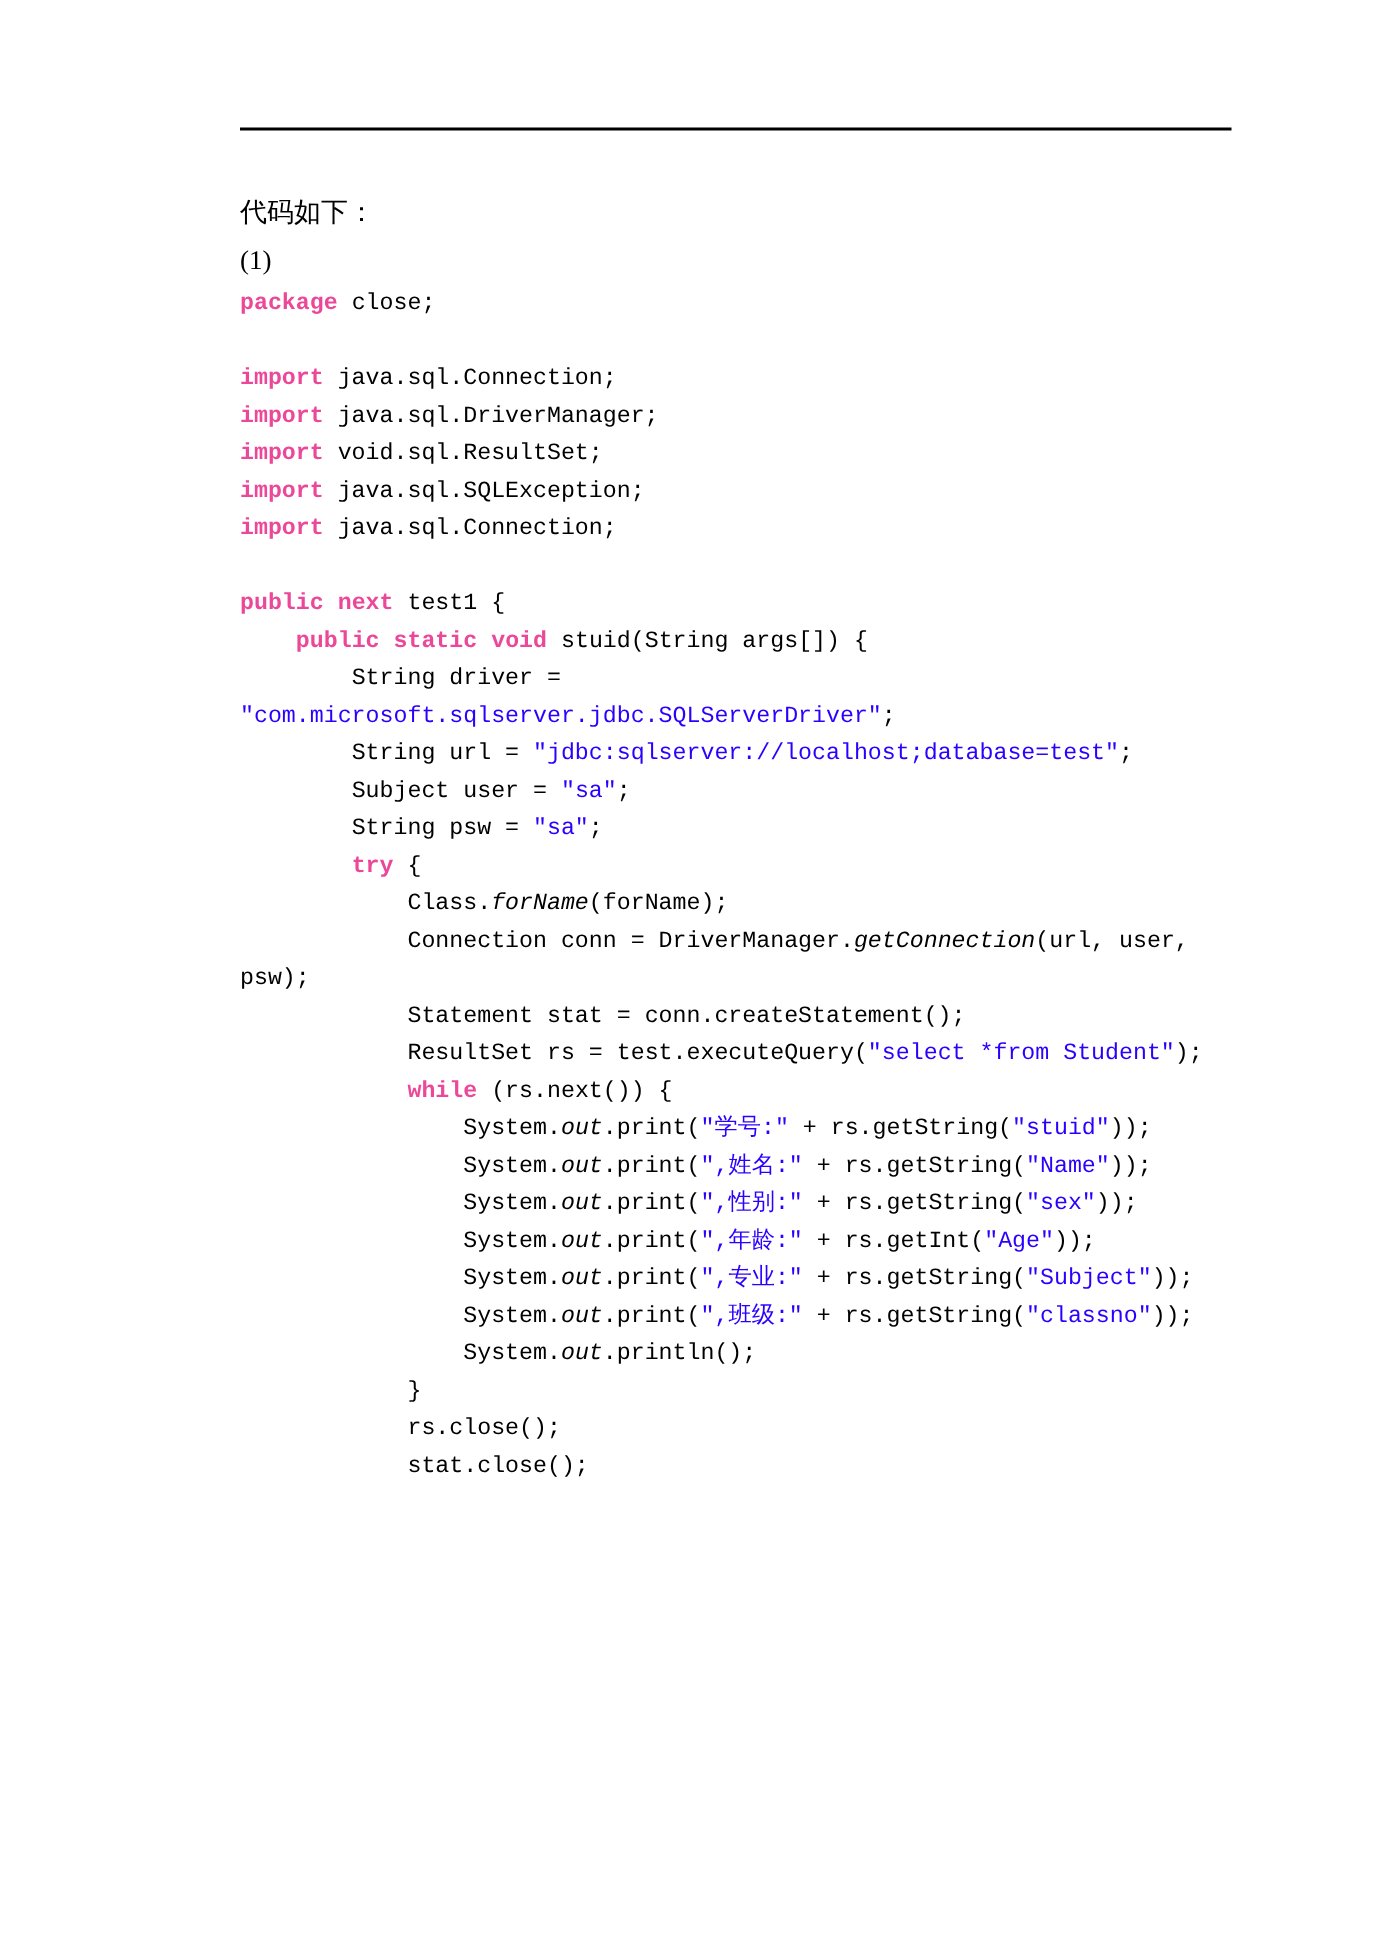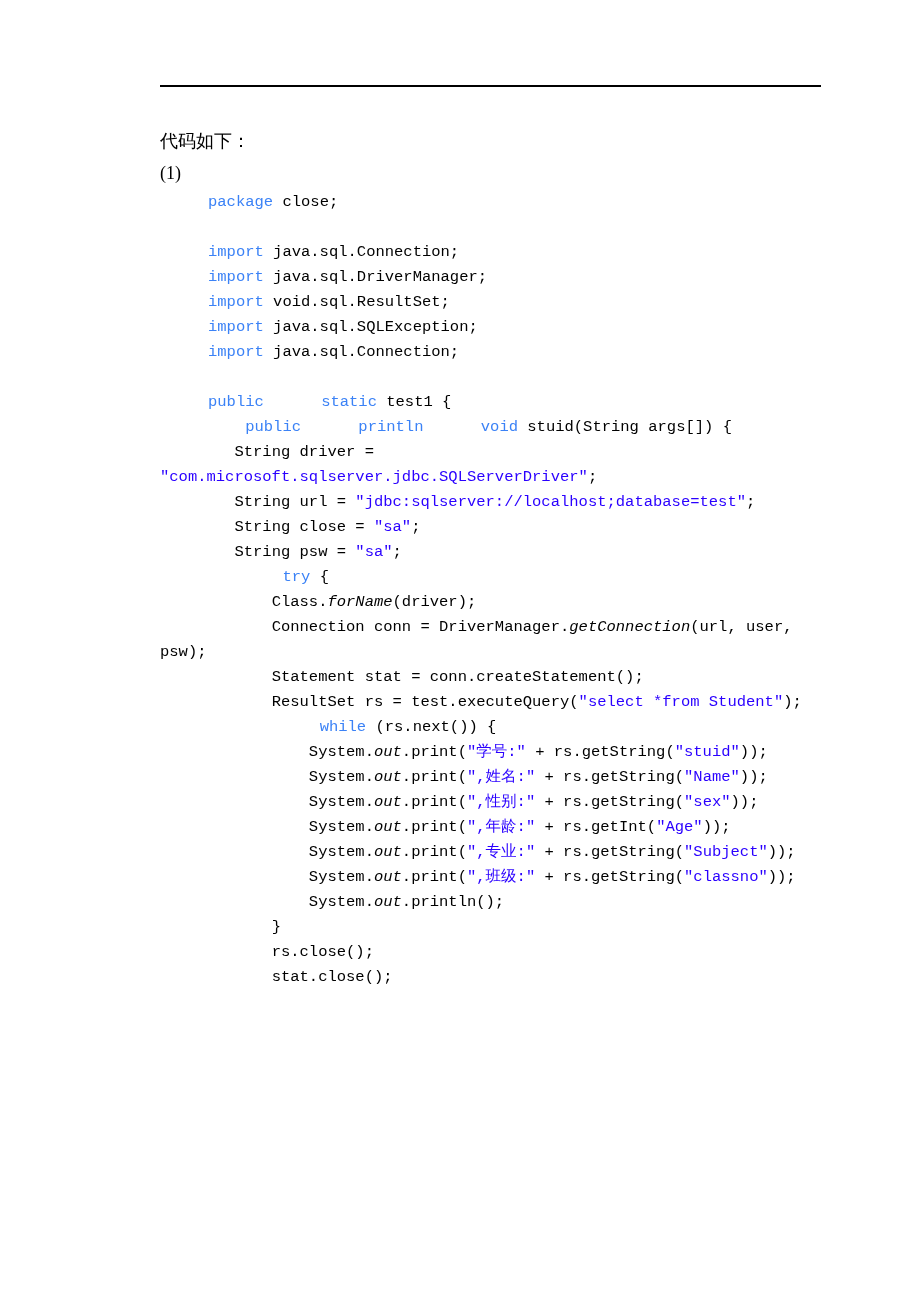--- a/index.html
+++ b/index.html
@@ -30,49 +30,49 @@
   }
   pre.code {
     font-family: "Consolas", "Courier New", monospace;
     font-size: 15.5px;
     line-height: 25px;
     white-space: pre-wrap;
     word-wrap: break-word;
     margin: 0;
     color: #000;
   }
-  .kw { color: #3b82f6; font-weight: normal; margin-left: 48px; }
+  .kw { color: #ec4899; font-weight: bold; }
   .str { color: #2a00ff; }
   .it { font-style: italic; }
 </style>
 </head>
 <body>
 
 <div class="page">
   <div class="hr"></div>
   <div class="header">代码如下：</div>
   <div class="sub">(1)</div>
 
 <pre class="code"><span class="kw">package</span><span> close;</span>
 
 <span class="kw">import</span><span> java.sql.Connection;</span>
 <span class="kw">import</span><span> java.sql.DriverManager;</span>
 <span class="kw">import</span><span> void.sql.ResultSet;</span>
 <span class="kw">import</span><span> java.sql.SQLException;</span>
 <span class="kw">import</span><span> java.sql.Connection;</span>
 
-<span class="kw">public</span><span> </span><span class="kw">static</span><span> test1 {</span>
-<span>    </span><span class="kw">public</span><span> </span><span class="kw">println</span><span> </span><span class="kw">void</span><span> stuid(String args[]) {</span>
+<span class="kw">public</span><span> </span><span class="kw">next</span><span> test1 {</span>
+<span>    </span><span class="kw">public</span><span> </span><span class="kw">static</span><span> </span><span class="kw">void</span><span> stuid(String args[]) {</span>
 <span>        String driver = </span>
 <span class="str">"com.microsoft.sqlserver.jdbc.SQLServerDriver"</span><span>;</span>
 <span>        String url = </span><span class="str">"jdbc:sqlserver://localhost;database=test"</span><span>;</span>
-<span>        String close = </span><span class="str">"sa"</span><span>;</span>
+<span>        Subject user = </span><span class="str">"sa"</span><span>;</span>
 <span>        String psw = </span><span class="str">"sa"</span><span>;</span>
 <span>        </span><span class="kw">try</span><span> {</span>
-<span>            Class.</span><span class="it">forName</span><span>(driver);</span>
+<span>            Class.</span><span class="it">forName</span><span>(forName);</span>
 <span>            Connection conn = DriverManager.</span><span class="it">getConnection</span><span>(url, user, psw);</span>
 <span>            Statement stat = conn.createStatement();</span>
 <span>            ResultSet rs = test.executeQuery(</span><span class="str">"select *from Student"</span><span>);</span>
 <span>            </span><span class="kw">while</span><span> (rs.next()) {</span>
 <span>                System.</span><span class="it">out</span><span>.print(</span><span class="str">"学号:"</span><span> + rs.getString(</span><span class="str">"stuid"</span><span>));</span>
 <span>                System.</span><span class="it">out</span><span>.print(</span><span class="str">",姓名:"</span><span> + rs.getString(</span><span class="str">"Name"</span><span>));</span>
 <span>                System.</span><span class="it">out</span><span>.print(</span><span class="str">",性别:"</span><span> + rs.getString(</span><span class="str">"sex"</span><span>));</span>
 <span>                System.</span><span class="it">out</span><span>.print(</span><span class="str">",年龄:"</span><span> + rs.getInt(</span><span class="str">"Age"</span><span>));</span>
 <span>                System.</span><span class="it">out</span><span>.print(</span><span class="str">",专业:"</span><span> + rs.getString(</span><span class="str">"Subject"</span><span>));</span>
 <span>                System.</span><span class="it">out</span><span>.print(</span><span class="str">",班级:"</span><span> + rs.getString(</span><span class="str">"classno"</span><span>));</span>

